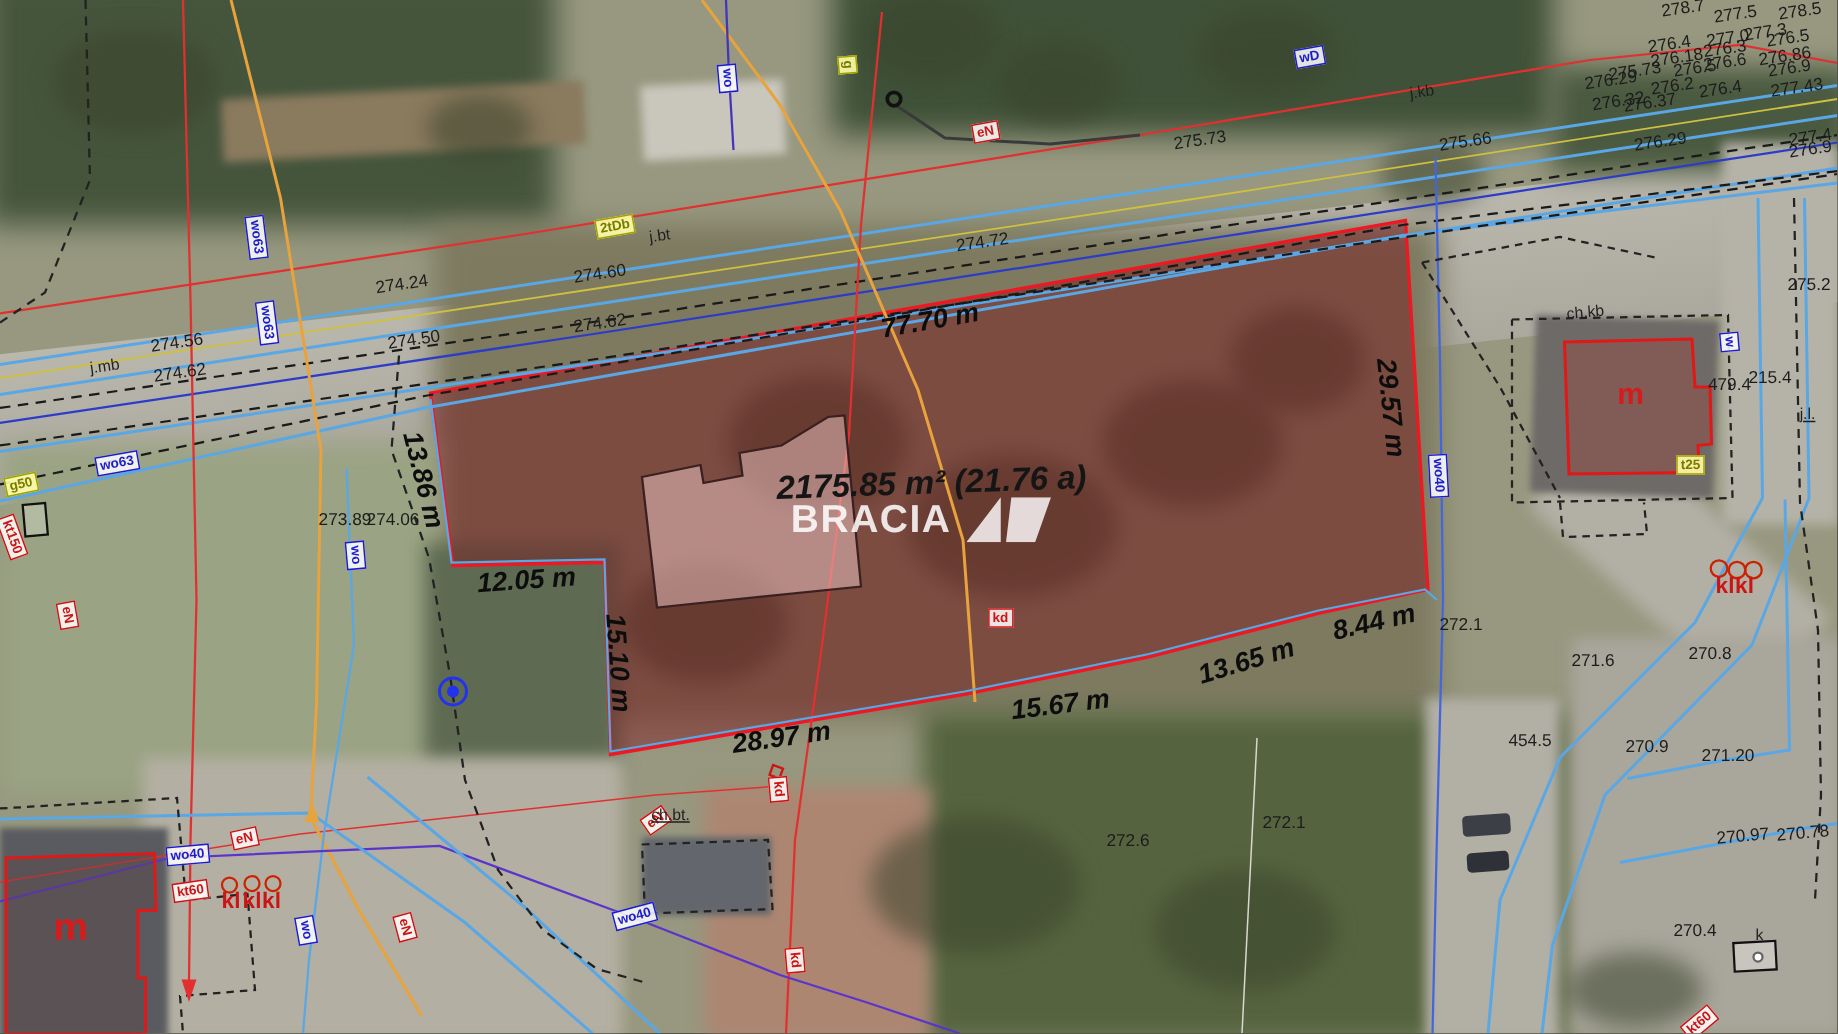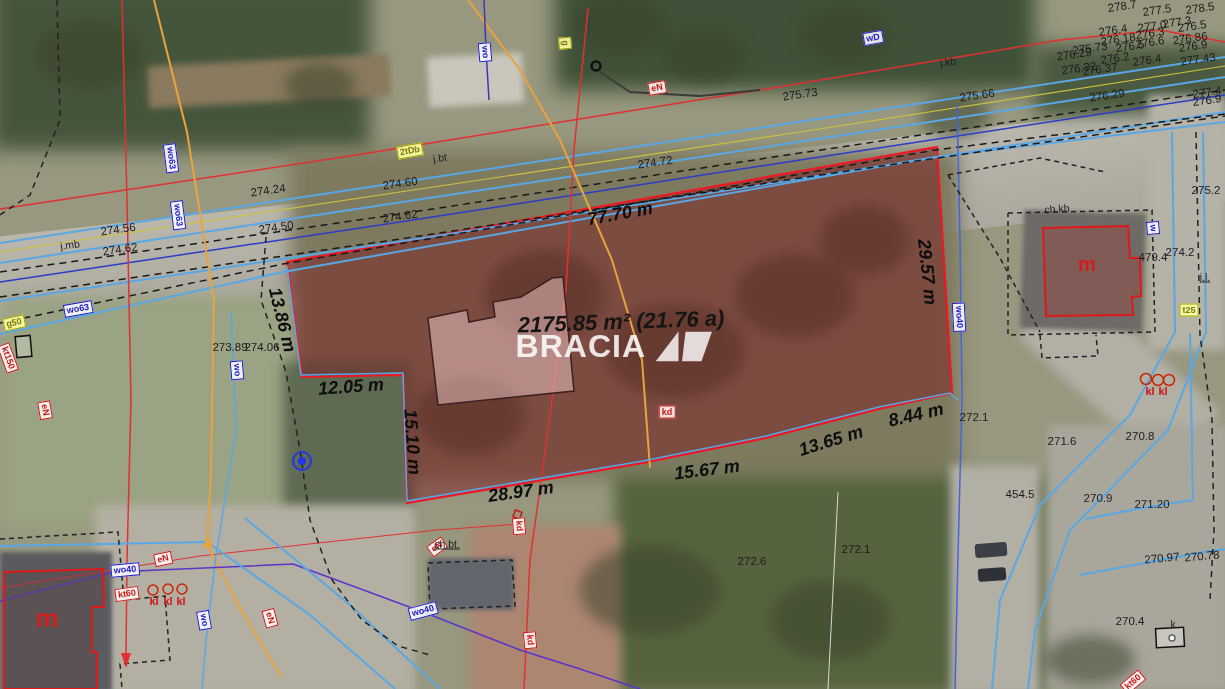--- a/index.html
+++ b/index.html
@@ -14,25 +14,25 @@
              color:#0d0d0d;white-space:nowrap;transform-origin:center;}
   .elev{position:absolute;font-size:11.5px;color:#1c1c1c;white-space:nowrap;
         transform-origin:center;}
   .ulabel{position:absolute;font-size:9px;font-weight:700;line-height:11px;
           padding:0 2px;border:1px solid;background:rgba(255,255,255,.85);
           white-space:nowrap;transform-origin:center;}
   .ulabel.blue{color:#1c1ccc;border-color:#1c1ccc;}
   .ulabel.red{color:#cc1414;border-color:#cc1414;}
   .ulabel.yellow{color:#7a7a00;border-color:#a0a000;background:rgba(255,255,170,.9);}
   .ulabel.dark{color:#1f1f1f;border:none;background:transparent;font-weight:400;font-size:10.5px;}
-  .ulabel.plainred{color:#cc1414;border:none;background:transparent;font-weight:700;font-size:11px;}
+  .ulabel.plainred{color:#cc1414;border:none;background:transparent;font-weight:700;font-size:15px;}
   .bletter{position:absolute;font-weight:700;color:#d51c1c;transform:translate(-50%,-50%);}
   #watermark{position:absolute;left:614px;top:346px;transform:translate(-50%,-50%);
              display:flex;align-items:center;gap:10px;color:rgba(255,255,255,.86);
-             font-weight:700;font-size:32px;letter-spacing:1px;white-space:nowrap;}
+             font-weight:700;font-size:26px;letter-spacing:1px;white-space:nowrap;}
   #area-label{position:absolute;left:621px;top:322px;transform:translate(-50%,-50%) rotate(-2deg);
               font-style:italic;font-weight:700;font-size:22px;color:#151515;white-space:nowrap;}
   .logo{height:30px;opacity:.95;}
 </style>
 </head>
 <body>
 
 <div id="stage">
   <div id="aerial">
       <div class="patch" style="left: -40px; top: 168px; width: 1320px; height: 100px; background: linear-gradient(rgb(186, 183, 173), rgb(171, 168, 158)); transform: rotate(-6.3deg);"></div>
@@ -168,21 +168,21 @@
       <div class="elev" style="left: 400px; top: 183px; transform: translate(-50%, -50%) rotate(-8deg);">274.60</div>
       <div class="elev" style="left: 400px; top: 216px; transform: translate(-50%, -50%) rotate(-8deg);">274.62</div>
       <div class="elev" style="left: 268px; top: 190px; transform: translate(-50%, -50%) rotate(-8deg);">274.24</div>
       <div class="elev" style="left: 276px; top: 227px; transform: translate(-50%, -50%) rotate(-8deg);">274.50</div>
       <div class="elev" style="left: 118px; top: 229px; transform: translate(-50%, -50%) rotate(-8deg);">274.56</div>
       <div class="elev" style="left: 120px; top: 249px; transform: translate(-50%, -50%) rotate(-8deg);">274.62</div>
       <div class="elev" style="left: 230px; top: 347px; transform: translate(-50%, -50%) rotate(0deg);">273.89</div>
       <div class="elev" style="left: 262px; top: 347px; transform: translate(-50%, -50%) rotate(0deg);">274.06</div>
       <div class="elev" style="left: 1206px; top: 190px; transform: translate(-50%, -50%) rotate(0deg);">275.2</div>
       <div class="elev" style="left: 1153px; top: 257px; transform: translate(-50%, -50%) rotate(0deg);">479.4</div>
-      <div class="elev" style="left: 1180px; top: 252px; transform: translate(-50%, -50%) rotate(0deg);">274.2</div>
+      <div class="elev" style="left: 1180px; top: 252px; transform: translate(-50%, -50%) rotate(0deg);">215.4</div>
       <div class="elev" style="left: 974px; top: 417px; transform: translate(-50%, -50%) rotate(0deg);">272.1</div>
       <div class="elev" style="left: 1140px; top: 436px; transform: translate(-50%, -50%) rotate(0deg);">270.8</div>
       <div class="elev" style="left: 1062px; top: 441px; transform: translate(-50%, -50%) rotate(0deg);">271.6</div>
       <div class="elev" style="left: 1020px; top: 494px; transform: translate(-50%, -50%) rotate(0deg);">454.5</div>
       <div class="elev" style="left: 1098px; top: 498px; transform: translate(-50%, -50%) rotate(0deg);">270.9</div>
       <div class="elev" style="left: 1152px; top: 504px; transform: translate(-50%, -50%) rotate(0deg);">271.20</div>
       <div class="elev" style="left: 752px; top: 561px; transform: translate(-50%, -50%) rotate(0deg);">272.6</div>
       <div class="elev" style="left: 856px; top: 549px; transform: translate(-50%, -50%) rotate(0deg);">272.1</div>
       <div class="elev" style="left: 1162px; top: 558px; transform: translate(-50%, -50%) rotate(-5deg);">270.97</div>
       <div class="elev" style="left: 1202px; top: 556px; transform: translate(-50%, -50%) rotate(-5deg);">270.78</div>
@@ -210,21 +210,21 @@
       <div class="ulabel red" style="left: 530px; top: 640px; transform: translate(-50%, -50%) rotate(85deg);">kd</div>
       <div class="ulabel red" style="left: 519px; top: 526px; transform: translate(-50%, -50%) rotate(85deg);">kd</div>
       <div class="ulabel plainred" style="left: 154px; top: 601px; transform: translate(-50%, -50%) rotate(0deg);">kl</div>
       <div class="ulabel plainred" style="left: 168px; top: 601px; transform: translate(-50%, -50%) rotate(0deg);">kl</div>
       <div class="ulabel plainred" style="left: 181px; top: 601px; transform: translate(-50%, -50%) rotate(0deg);">kl</div>
       <div class="ulabel plainred" style="left: 1150px; top: 391px; transform: translate(-50%, -50%) rotate(0deg);">kl</div>
       <div class="ulabel plainred" style="left: 1163px; top: 391px; transform: translate(-50%, -50%) rotate(0deg);">kl</div>
       <div class="ulabel yellow" style="left: 14px; top: 323px; transform: translate(-50%, -50%) rotate(-12deg);">g50</div>
       <div class="ulabel yellow" style="left: 410px; top: 151px; transform: translate(-50%, -50%) rotate(-10deg);">2tDb</div>
       <div class="ulabel yellow" style="left: 565px; top: 43px; transform: translate(-50%, -50%) rotate(85deg);">g</div>
-      <div class="ulabel yellow" style="left: 1189px; top: 310px; transform: translate(-50%, -50%) rotate(0deg);">t25</div>
+      <div class="ulabel yellow" style="left: 1127px; top: 310px; transform: translate(-50%, -50%) rotate(0deg);">t25</div>
       <div class="ulabel dark" style="left: 70px; top: 245px; transform: translate(-50%, -50%) rotate(-8deg);">j.mb</div>
       <div class="ulabel dark" style="left: 440px; top: 158px; transform: translate(-50%, -50%) rotate(-8deg);">j.bt</div>
       <div class="ulabel dark" style="left: 948px; top: 62px; transform: translate(-50%, -50%) rotate(-8deg);">j.kb</div>
       <div class="ulabel dark" style="left: 1205px; top: 277px; transform: translate(-50%, -50%) rotate(0deg); text-decoration: underline;">j.l.</div>
       <div class="ulabel dark" style="left: 1057px; top: 209px; transform: translate(-50%, -50%) rotate(-5deg);">ch.kb</div>
       <div class="ulabel dark" style="left: 447px; top: 544px; transform: translate(-50%, -50%) rotate(0deg); text-decoration: underline;">ch.bt.</div>
       <div class="ulabel dark" style="left: 1173px; top: 624px; transform: translate(-50%, -50%) rotate(0deg);">k</div>
       <div class="bletter" style="left: 1087px; top: 264px; font-size: 20px;">m</div>
       <div class="bletter" style="left: 47px; top: 618px; font-size: 26px;">m</div>
     </div>

